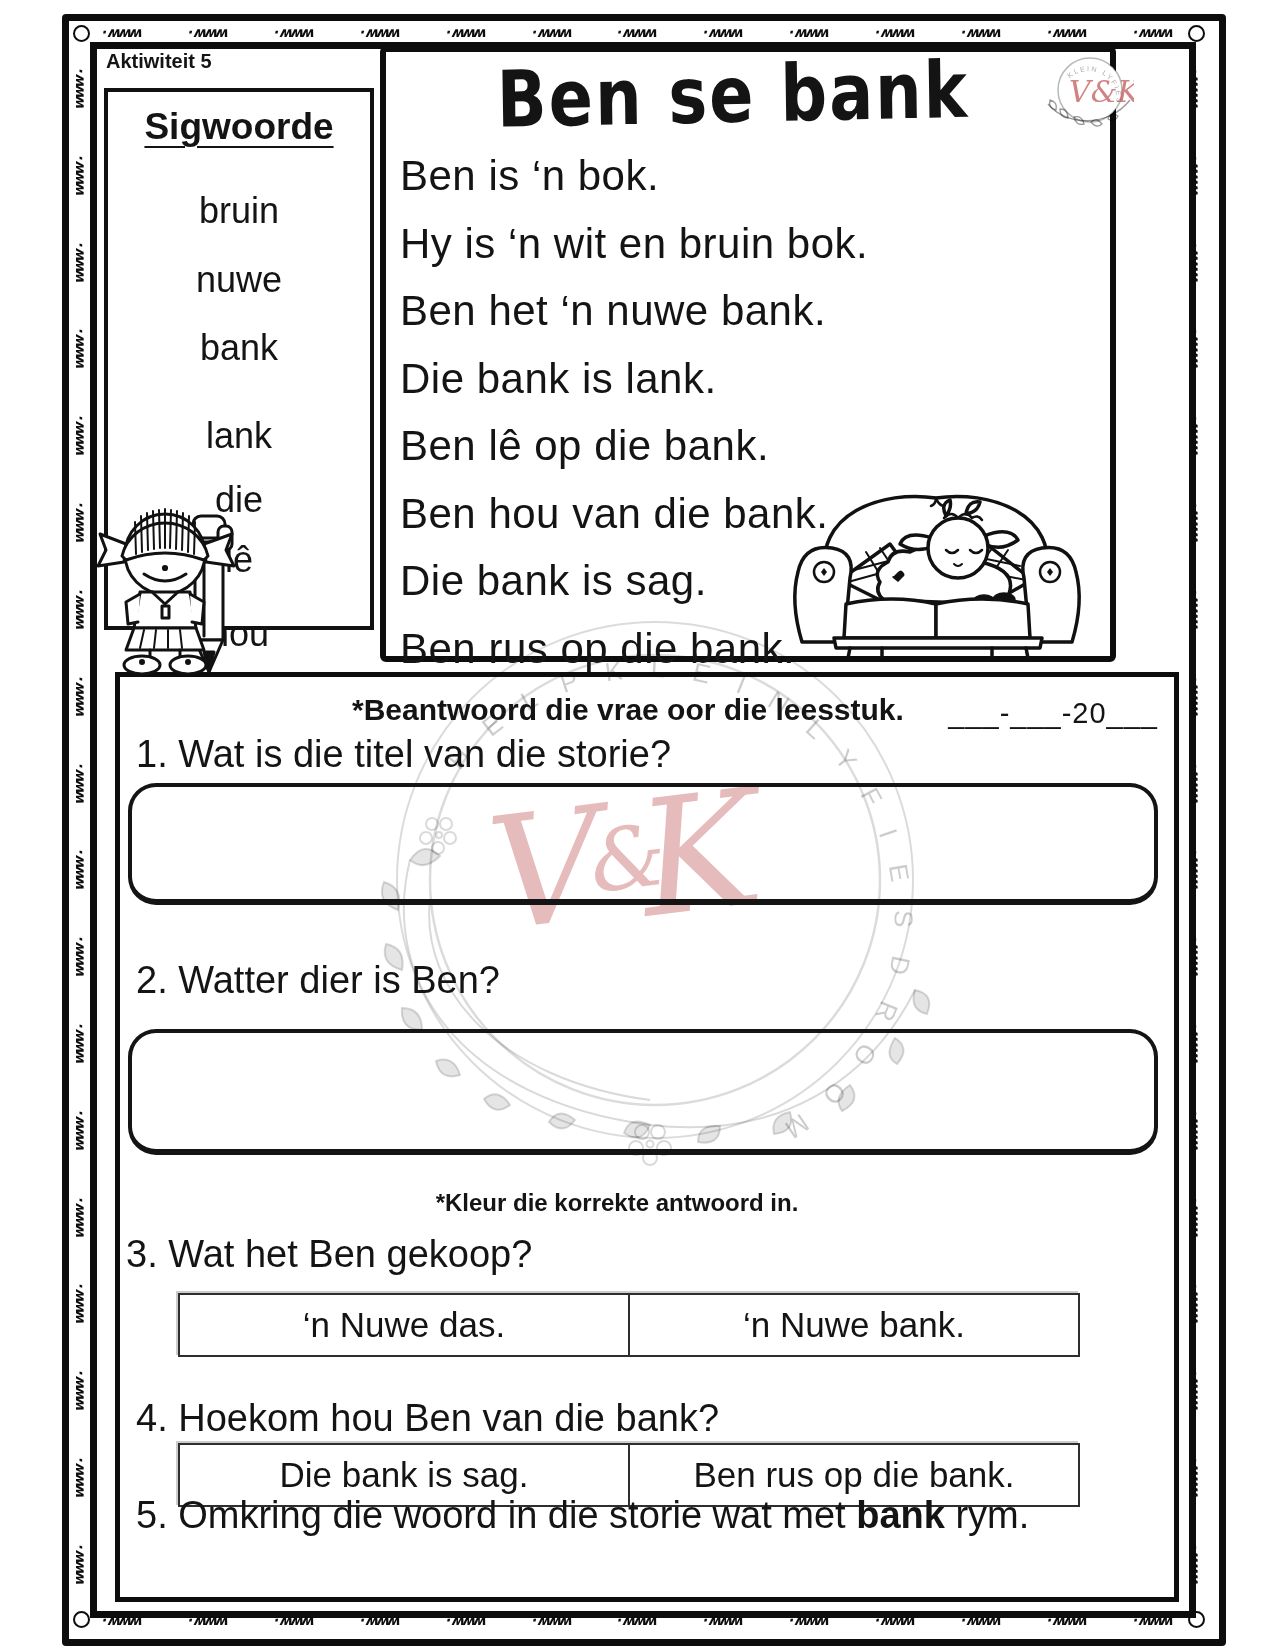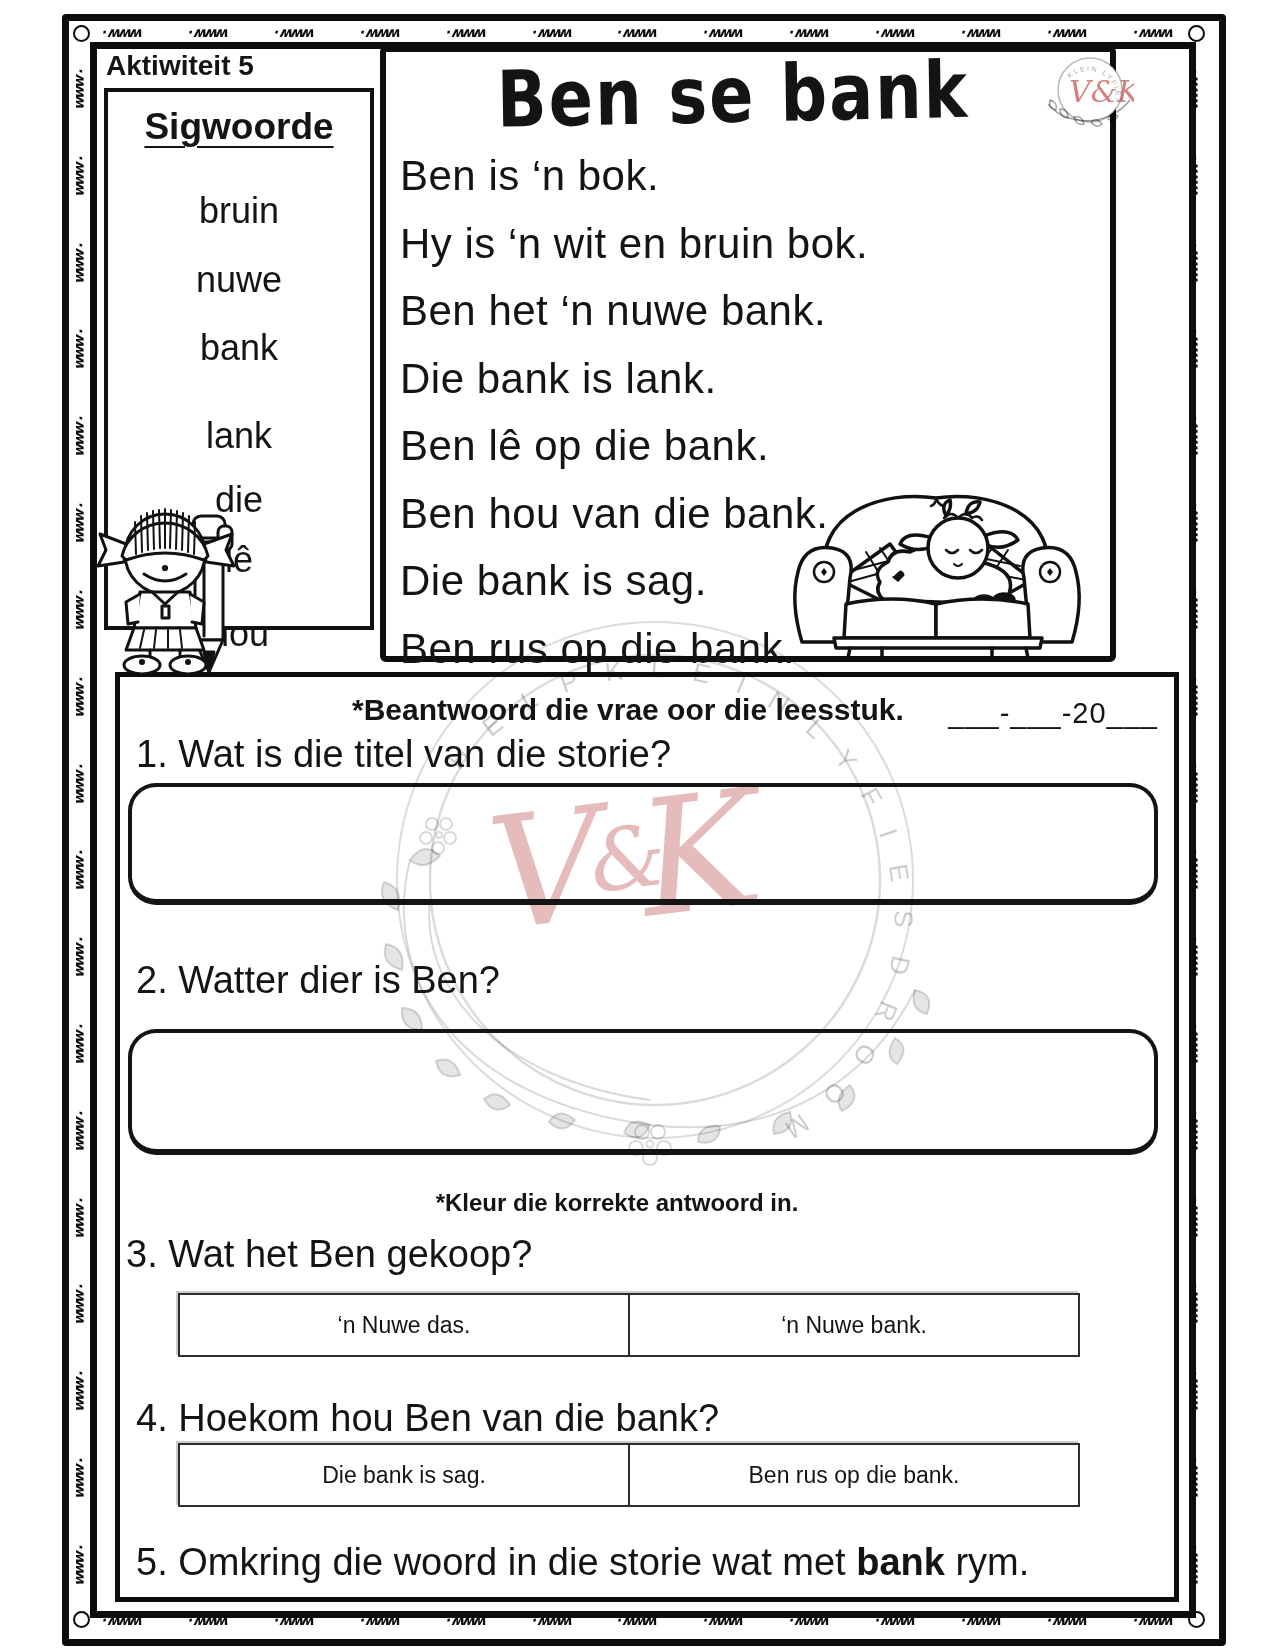--- a/index.html
+++ b/index.html
@@ -18,21 +18,21 @@
   .deco-top{top:22px;} .deco-bottom{top:1610px;}
   .deco-v{position:absolute;top:50px;height:1552px;width:20px;display:flex;
     flex-direction:column;justify-content:space-between;align-items:center;
     padding:30px 0;box-sizing:border-box;}
   .deco-left{left:70px;} .deco-right{left:1184px;}
   .scrib{font:700 14px "DejaVu Sans",sans-serif;letter-spacing:-2px;color:#0d0d0d;
     transform:skewX(-14deg);white-space:nowrap;}
   .deco-v .scrib{transform:rotate(90deg) skewX(-14deg);}
   .corner{position:absolute;width:13px;height:13px;border:2.5px solid #0d0d0d;border-radius:50%;}
   
-  .activity{position:absolute;left:106px;top:50px;font-size:28px;font-weight:700;}
+  .activity{position:absolute;left:106px;top:50px;font-size:20px;font-weight:700;}
   .sight-box{position:absolute;left:104px;top:88px;width:270px;height:542px;
     border:4px solid #111;box-sizing:border-box;background:transparent;z-index:2;}
   .sight-title{text-align:center;margin-top:14px;font-size:37px;font-weight:700;
     text-decoration:underline;text-underline-offset:7px;text-decoration-thickness:2px;}
   .sight-word{text-align:center;font-size:36px;}
   .w0{margin-top:42px;}.w1{margin-top:27px;}.w2{margin-top:26px;}.w3{margin-top:22px;}
   .w4{margin-top:46px;}.w5{margin-top:18px;}.w6{margin-top:32px;}
   
   .story-box{position:absolute;left:380px;top:46px;width:736px;height:616px;
     border:6px solid #0d0d0d;border-radius:6px;box-sizing:border-box;z-index:2;}
@@ -41,31 +41,31 @@
     transform:scale(1.02,1.22) rotate(-1deg);font-family:"DejaVu Sans",sans-serif;}
   .story-lines{position:absolute;left:14px;top:90px;font-size:42px;line-height:67.5px;
     letter-spacing:0.5px;white-space:nowrap;}
   
   .q-section{position:absolute;left:100px;top:672px;width:1064px;height:930px;
     border:5px solid #0d0d0d;box-sizing:border-box;z-index:2;margin-left:15px;}
   .q-inst1{position:absolute;left:232px;top:16px;font-size:30px;font-weight:700;}
   .q-date{position:absolute;right:16px;top:20px;font-size:29px;letter-spacing:1px;}
   .q-label{position:absolute;font-size:38px;white-space:nowrap;}
   .q1{left:16px;top:56px;} .q2{left:16px;top:282px;}
-  .q3{left:6px;top:556px;} .q4{left:16px;top:720px;} .q5{left:16px;top:864px;}
+  .q3{left:6px;top:556px;} .q4{left:16px;top:720px;} .q5{left:16px;top:817px;}
   .answer-box{position:absolute;left:8px;width:1030px;border:4px solid #141414;
     border-bottom-width:6px;border-radius:28px;box-sizing:border-box;background:transparent;}
   .abox1{top:106px;height:122px;} .abox2{top:352px;height:126px;}
   .q-inst2{position:absolute;left:0;right:60px;top:512px;text-align:center;
     font-size:24px;font-weight:700;}
   .opt-table{position:absolute;left:58px;width:902px;height:64px;display:flex;
     border:2px solid #2e2e2e;box-sizing:border-box;box-shadow:-2px -2px 0 #cccccc;}
   .t3{top:616px;} .t4{top:766px;}
   .opt-cell{flex:1;display:flex;align-items:center;justify-content:center;
-    font-size:23px;}
+    font-size:35px;}
   .opt-cell + .opt-cell{border-left:2px solid #2e2e2e;}
   .bold{font-weight:700;}
   
   .watermark{position:absolute;left:350px;top:560px;z-index:1;}
   .girl{position:absolute;left:92px;top:486px;z-index:5;}
   .couch{position:absolute;left:788px;top:452px;z-index:4;}
   .logo{position:absolute;left:1042px;top:52px;z-index:6;}
 </style>
 </head>
 <body>

